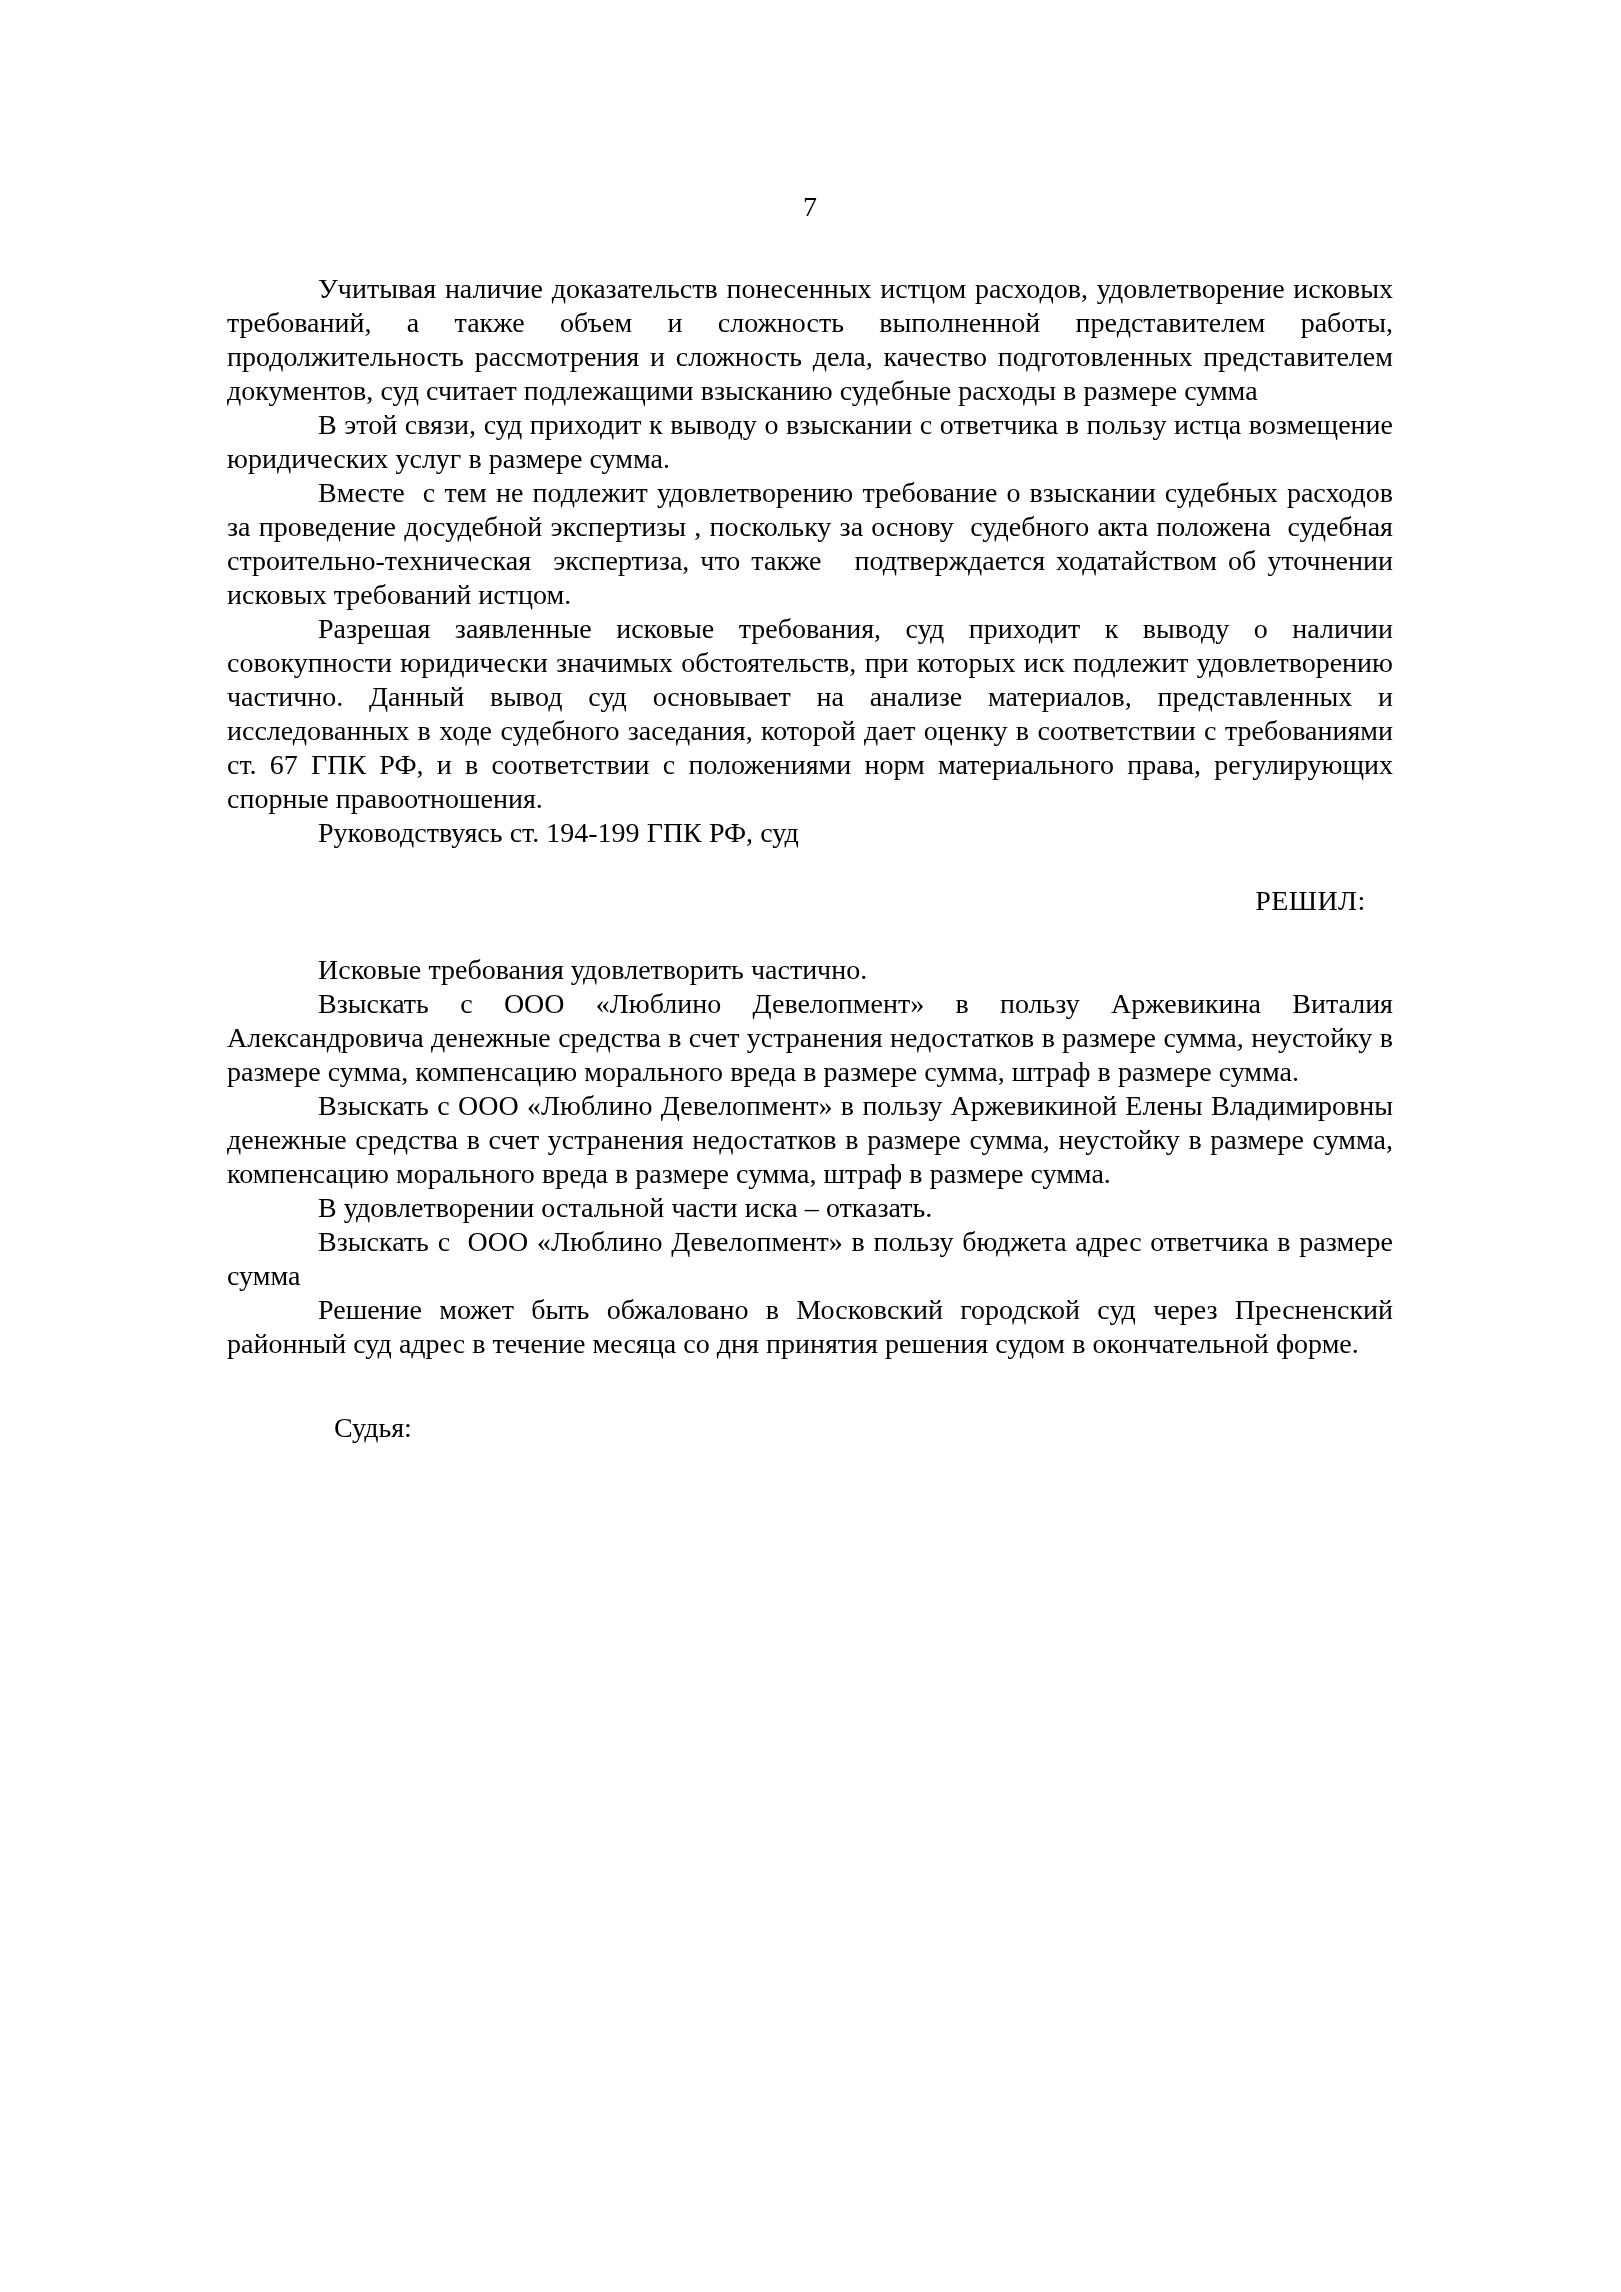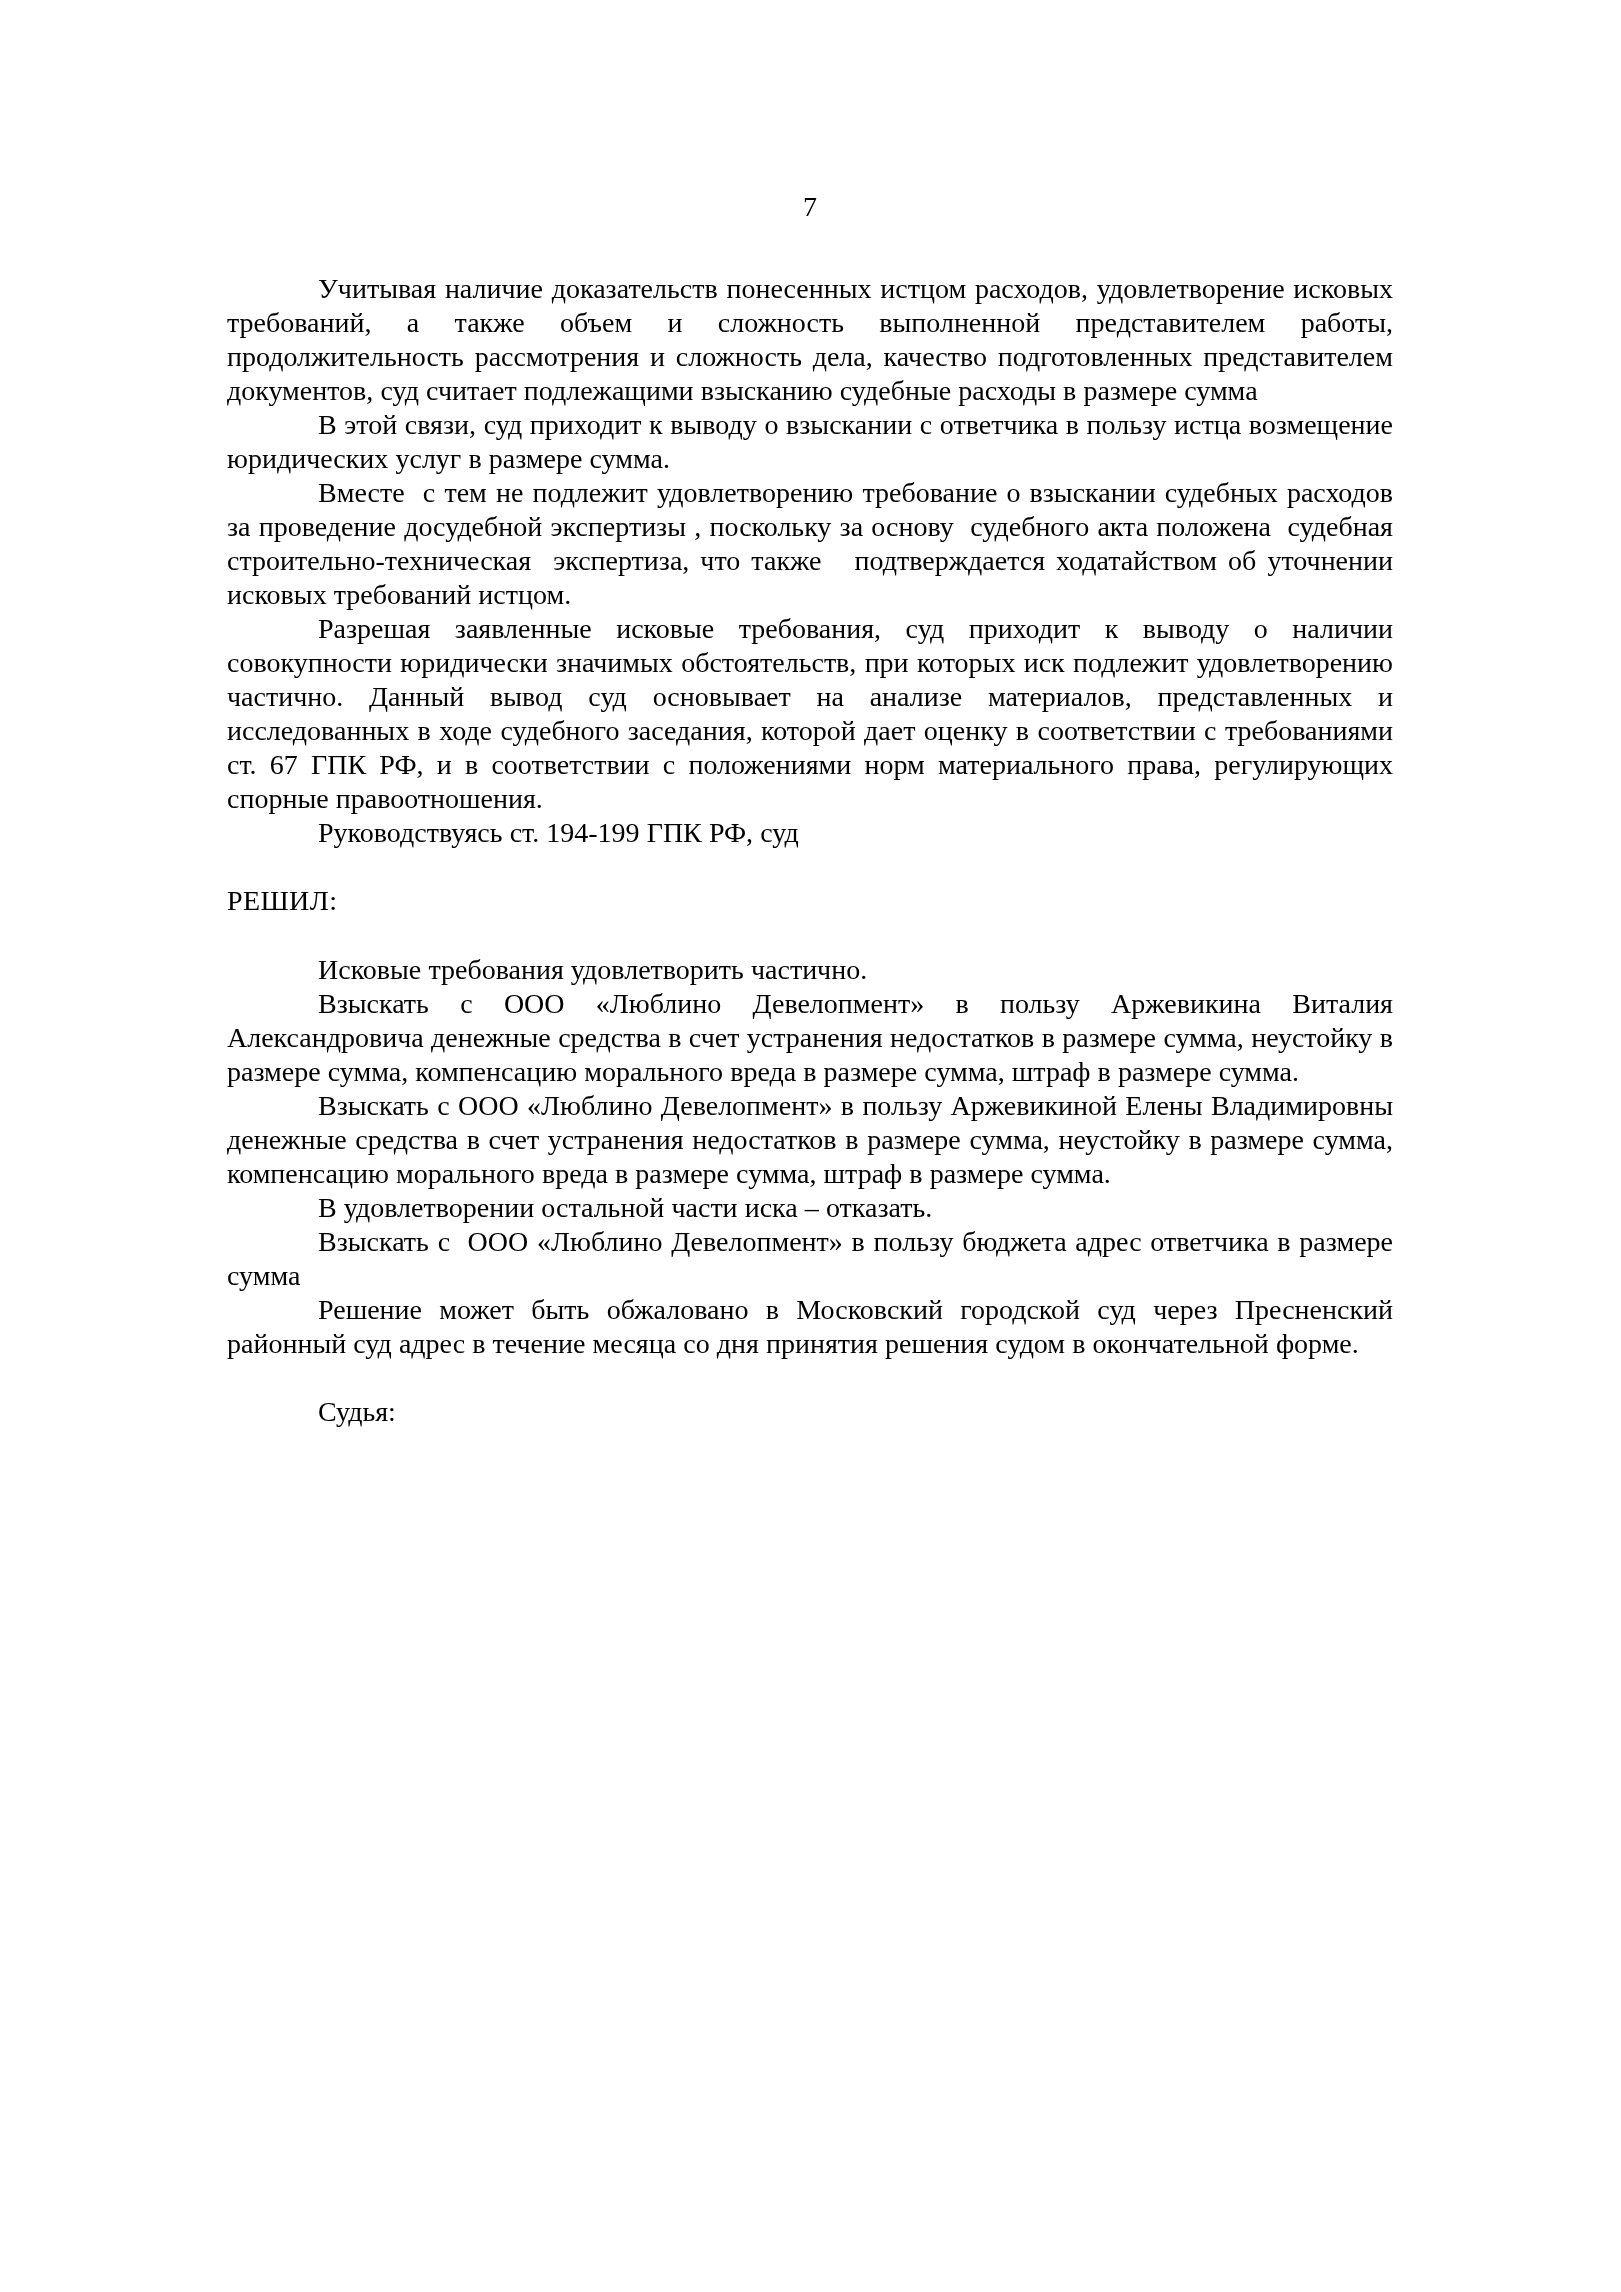--- a/index.html
+++ b/index.html
@@ -47,33 +47,33 @@
     text-justify: inter-word;
     white-space: pre-wrap;
     word-spacing: 0.1px;
     -webkit-hyphens: none;
     hyphens: none;
   }
   p.para.last-line-left {
     text-align-last: left;
   }
   .ruling-heading {
-    text-align: left;
+    text-align: right;
     font-size: 28px;
     line-height: 34px;
     margin: 0;
     padding-top: 34px;
     padding-bottom: 35px;
     padding-right: 27.4px;
     letter-spacing: 0.4px;
   }
   .judge-line {
     font-size: 28px;
     line-height: 34px;
-    margin: 0;
+    margin: 16px;
     padding-top: 34px;
     text-indent: 91px;
   }
 </style>
 </head>
 <body>
 
 <div class="page">
 
   <div class="content">

